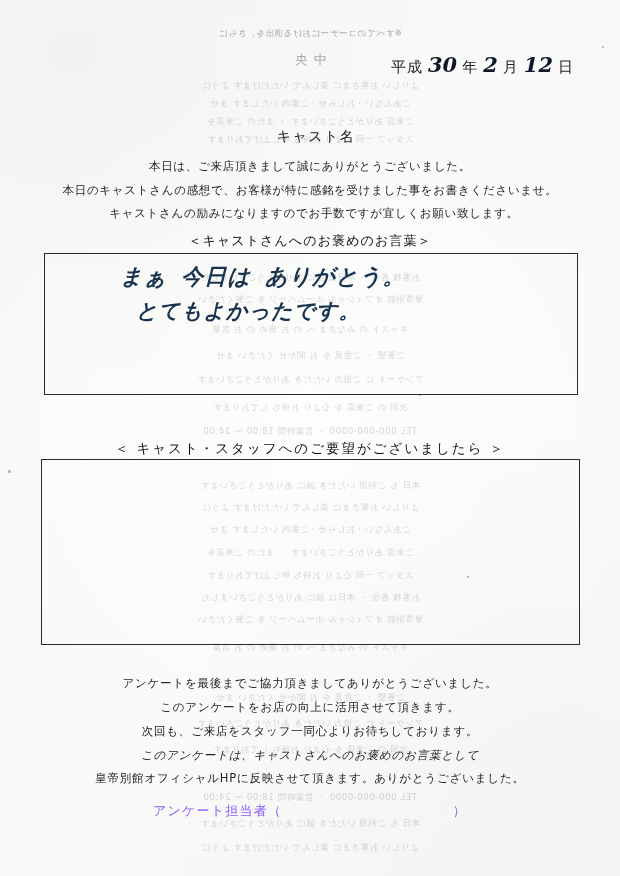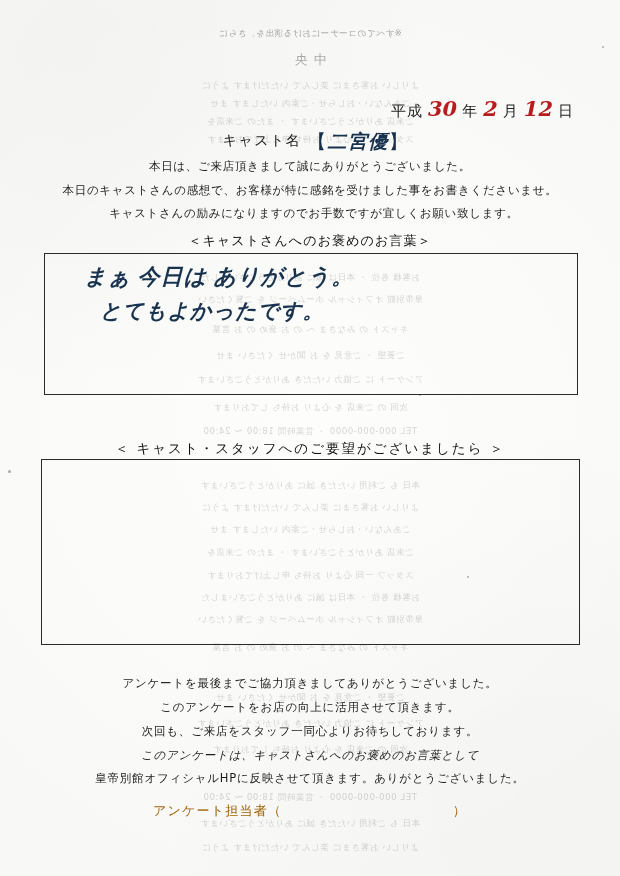--- a/index.html
+++ b/index.html
@@ -64,31 +64,30 @@
   
   .date-line {
     position: absolute;
     top: 52px;
     right: 46px;
     display: flex;
     align-items: baseline;
     gap: 2px;
     font-size: 17px;
     color: #15304f;
-    margin-top: 44px;
   }
   .date-line .printed {
     font-family: "DejaVu Sans", sans-serif;
     font-size: 15px;
     color: #222;
     letter-spacing: 1px;
   }
   .hw {
     font-family: "DejaVu Serif", serif;
-    color: #b91c1c;
+    color: #0f172a;
     font-style: italic;
     font-weight: 700;
   }
   .date-line .hw { font-size: 21px; padding: 0 3px; }
 
   .title {
     position: absolute;
     top: 96px;
     left: 0;
     right: 0;
@@ -158,25 +157,26 @@
   .answer-box {
     position: absolute;
     border: 1px solid #2a2a2a;
     background: transparent;
   }
   .box1 { left: 44px; top: 253px; width: 532px; height: 140px; }
   .box2 { left: 41px; top: 459px; width: 537px; height: 184px; }
 
   .handwriting-answer {
     position: absolute;
-    font-family: Liberation Serif, serif;
+    font-family: Liberation Mono, monospace;
     font-style: italic;
     font-weight: 700;
     color: #17334f;
     white-space: pre;
+    margin-left: 36px;
   }
   .ans-l1 {
     left: 84px;
     top: 262px;
     font-size: 22px;
     letter-spacing: 1px;
   }
   .ans-l2 {
     left: 100px;
     top: 297px;
@@ -202,21 +202,21 @@
 
   .staff-line {
     position: absolute;
     top: 802px;
     left: 0;
     right: 0;
     text-align: center;
     font-family: "DejaVu Sans", sans-serif;
     font-size: 13px;
     letter-spacing: 1.2px;
-    color: #a16207;
+    color: #8b5cf6;
   }
   .staff-line .blank {
     display: inline-block;
     width: 160px;
   }
 
   .speck {
     position: absolute;
     background: #6b6b6b;
     border-radius: 50%;
@@ -273,21 +273,20 @@
       <span class="printed">年</span>
       <span class="hw">2</span>
       <span class="printed">月</span>
       <span class="hw">12</span>
       <span class="printed">日</span>
     </div>
 
 
     <div class="cast-row">
       <span>キャスト名</span>
-      <span class="cast-name"><span class="bracket">【</span><span>二宮優</span><span class="bracket">】</span></span>
     </div>
 
     <div class="para p1">本日は、ご来店頂きまして誠にありがとうございました。</div>
     <div class="para p2">本日のキャストさんの感想で、お客様が特に感銘を受けました事をお書きくださいませ。</div>
     <div class="para p3">キャストさんの励みになりますのでお手数ですが宜しくお願い致します。</div>
 
     <div class="section-head sec1">＜キャストさんへのお褒めのお言葉＞</div>
     <div class="answer-box box1"></div>
     <div class="handwriting-answer ans-l1">まぁ 今日は ありがとう。</div>
     <div class="handwriting-answer ans-l2">とてもよかったです。</div>

